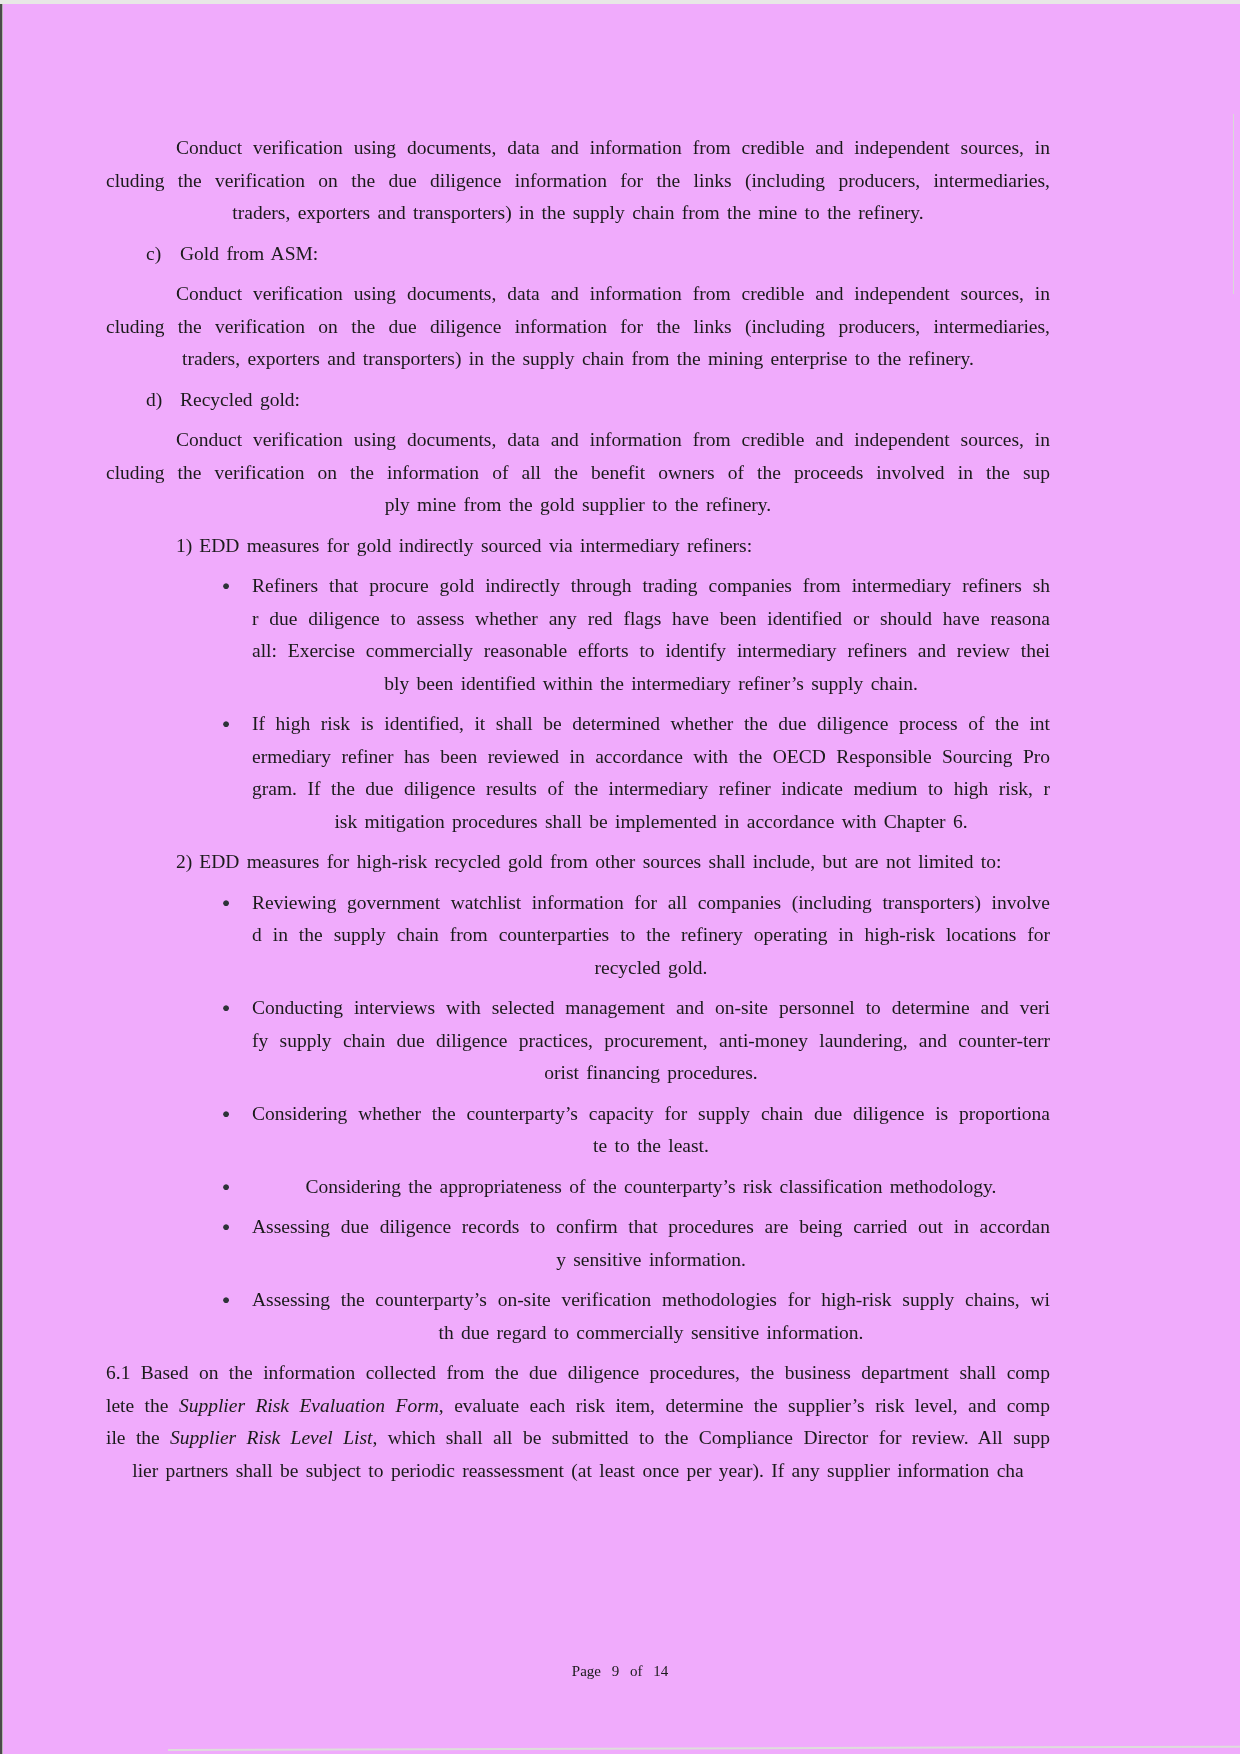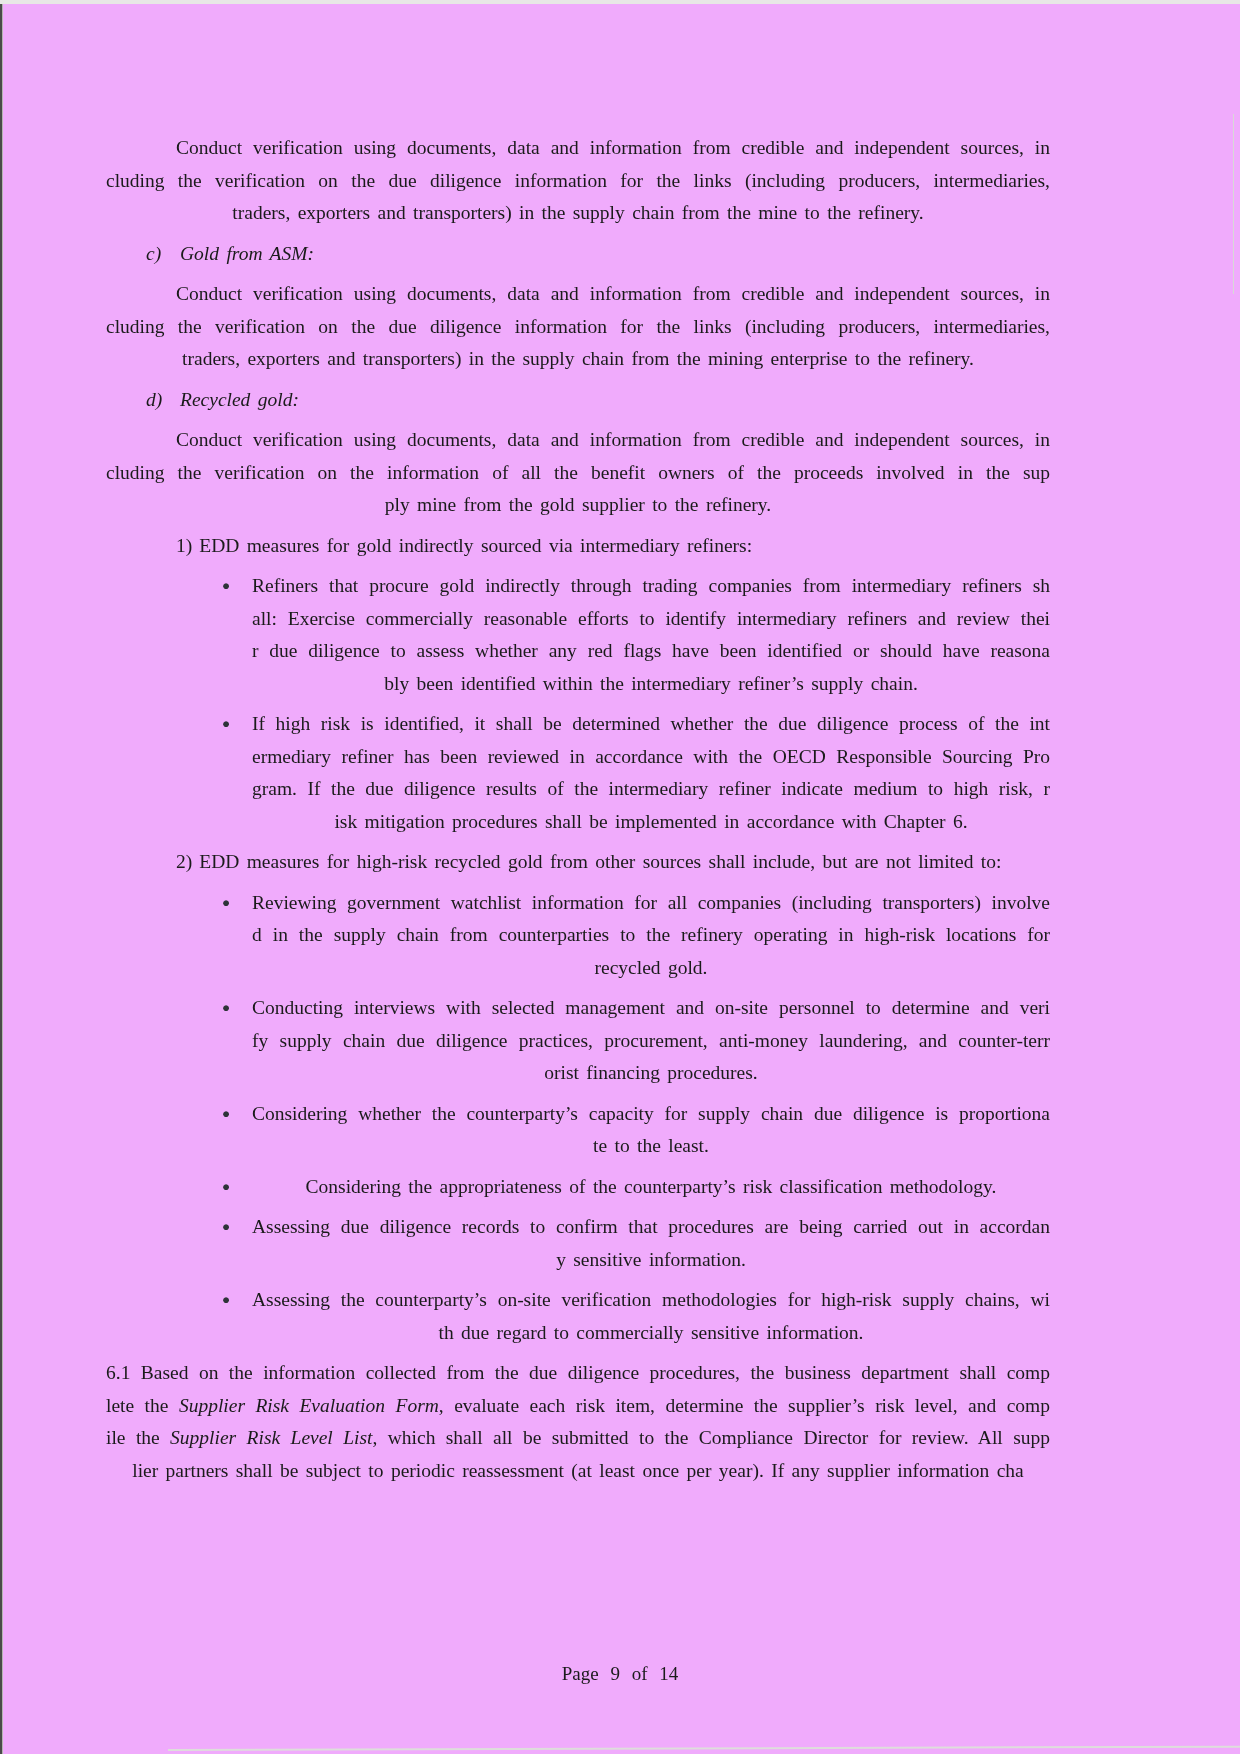--- a/index.html
+++ b/index.html
@@ -25,39 +25,39 @@
     font-size:19.5px; line-height:32.5px;
     word-spacing:2.5px;
   }
   .line { text-align:center; white-space:nowrap; }
   .line.just { white-space:normal; text-align:justify; text-align-last:justify; }
   .line.findent { padding-left:70px; }
 
   .para { margin-top:8px; }
   .para:first-child { margin-top:0; }
 
-  .alpha-item { margin-top:8px; padding-left:40px;font-style:italic; }
+  .alpha-item { margin-top:8px; padding-left:40px; }
   .alpha-label { display:inline-block; min-width:34px; }
 
   .num-item { margin-top:8px; padding-left:70px; }
   .num-label { margin-right:7px; }
 
   .bullet { position:relative; margin-top:8px; margin-left:146px; width:798px; }
   .dot { position:absolute; left:-30px; top:0; font-size:13.5px; line-height:32.5px; color:#2e3338; }
 
   .section-heading {
     margin-top:52px; font-weight:bold; font-size:20px;
     word-spacing:5px; letter-spacing:0.2px;
   }
   .para61 { margin-top:8px; }
   .para61 i { font-style:italic; }
 
   .footer {
     position:absolute; left:0; top:1659px; width:100%;
-    text-align:center; font-size:19px; word-spacing:7px; color:#1b1b1b;
+    text-align:center; font-size:15px; word-spacing:7px; color:#1b1b1b;
   }
 </style>
 </head>
 <body>
 
 <div class="page">
 
   <div class="content">
 
     <div class="para">
@@ -87,22 +87,22 @@
       </div>
 
     <div class="num-item">
       <span class="num-label">1)</span><span>EDD measures for gold indirectly sourced via intermediary refiners:</span>
     </div>
 
     <div class="bullet">
       <span class="dot">●</span>
       <div class="btext">
           <div class="line just">Refiners that procure gold indirectly through trading companies from intermediary refiners sh</div>
+          <div class="line just">r due diligence to assess whether any red flags have been identified or should have reasona</div>
           <div class="line just">all: Exercise commercially reasonable efforts to identify intermediary refiners and review thei</div>
-          <div class="line just">r due diligence to assess whether any red flags have been identified or should have reasona</div>
           <div class="line">bly been identified within the intermediary refiner’s supply chain.</div>
         </div>
     </div>
 
     <div class="bullet">
       <span class="dot">●</span>
       <div class="btext">
           <div class="line just">If high risk is identified, it shall be determined whether the due diligence process of the int</div>
           <div class="line just">ermediary refiner has been reviewed in accordance with the OECD Responsible Sourcing Pro</div>
           <div class="line just">gram. If the due diligence results of the intermediary refiner indicate medium to high risk, r</div>

